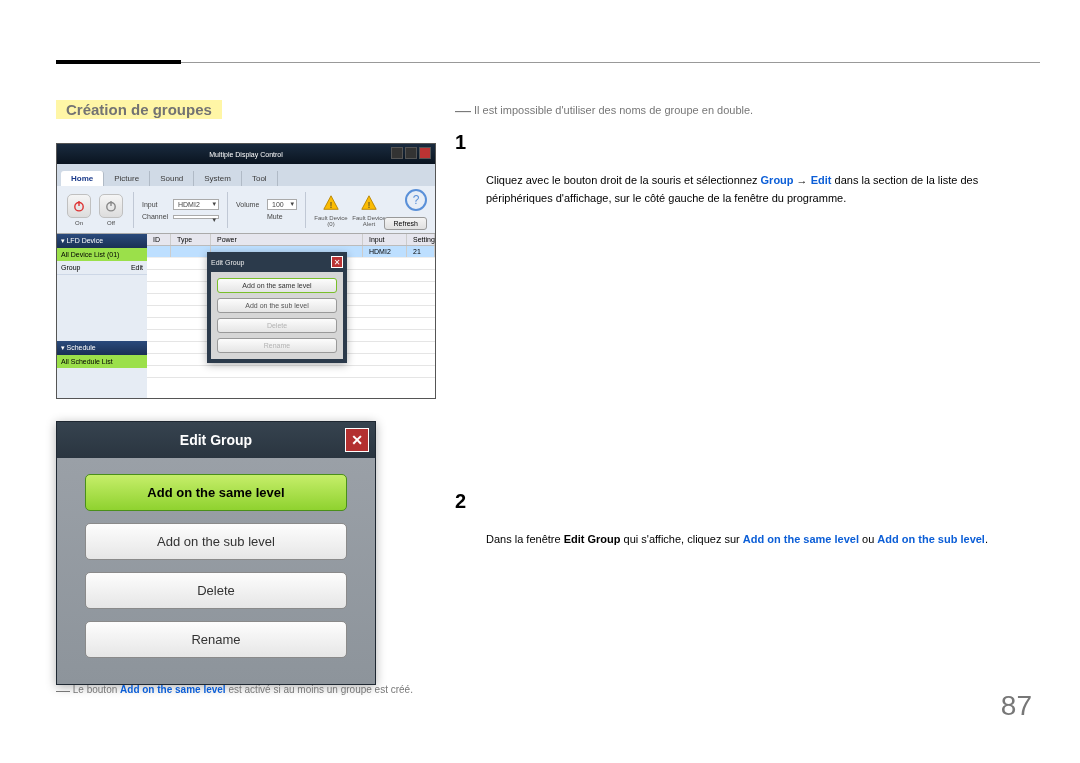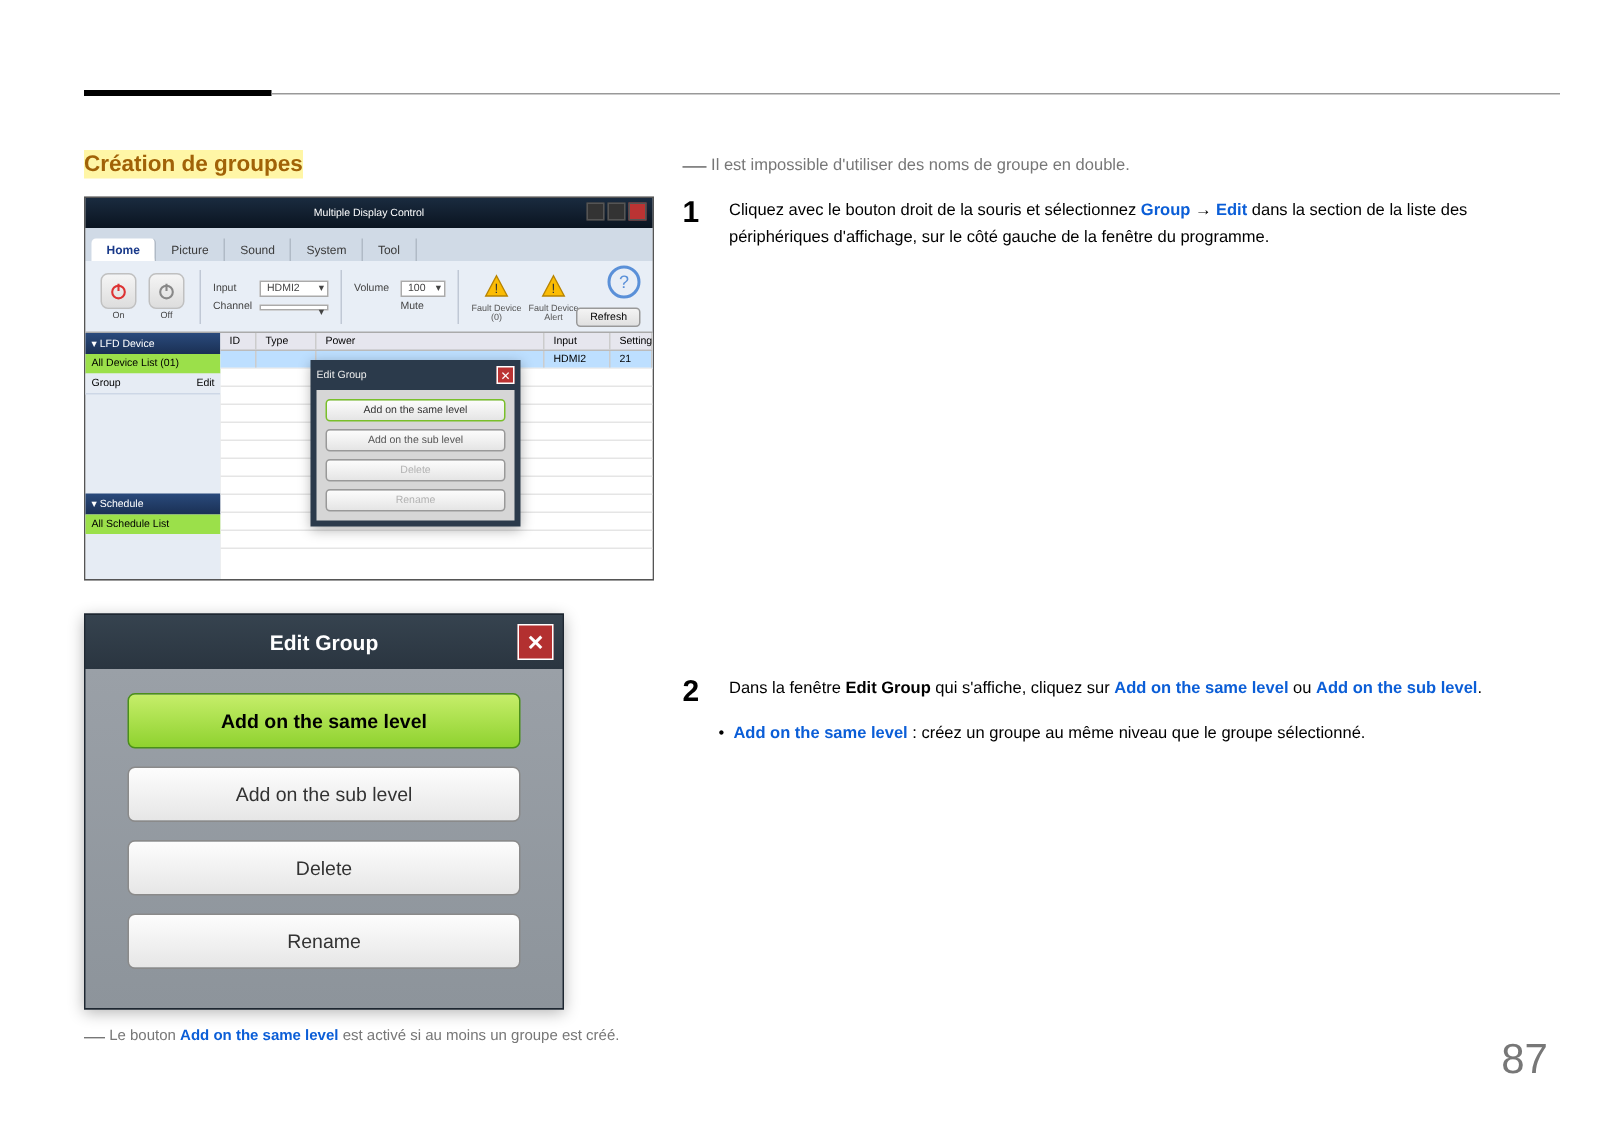--- a/index.html
+++ b/index.html
@@ -40,24 +40,24 @@
   }
   h1 {
     font-size: 22px;
     font-weight: bold;
     margin-bottom: 14px;
   }
   .subheader {
     display: inline-block;
     font-size: 15px;
     font-weight: bold;
-    color: #a16207;
+    color: #737373;
     background: #fff6a6;
-    padding: 1px 0;
-    margin-bottom: 12px;
+    padding: 1px 10px;
+    margin-bottom: 24px;
   }
   .desc {
     font-size: 11px;
     line-height: 1.6em;
     margin-bottom: 6px;
   }
   .note-dash {
     font-size: 11px;
     color:#777;
   }
@@ -72,20 +72,21 @@
   .step-num {
     font-size: 20px;
     font-weight: bold;
     width: 16px;
     color:#000;
     line-height: 1em;
   }
   .step-body {
     flex:1;
     line-height: 1.6em;
+    margin-top: 40px;
   }
   .kw-blue { color: #0b5ed7; font-weight:bold; }
   .arrow { font-weight: bold; }
   .bullet-line {
     font-size: 11px;
     margin-left: 32px;
     text-indent: -8px;
     line-height:1.6em;
     margin-top:8px;
   }
@@ -476,20 +477,19 @@
   </div>
 
   <div style="height: 260px;"></div>
 
   <div class="step">
     <div class="step-num">2</div>
     <div class="step-body">
       <span>Dans la fenêtre </span><b>Edit Group</b><span> qui s'affiche, cliquez sur </span><span class="kw-blue">Add on the same level</span><span> ou </span><span class="kw-blue">Add on the sub level</span><span>.</span>
     </div>
   </div>
-  <p class="bullet-line">• &nbsp;<span class="kw-blue">Add on the same level</span><span> : créez un groupe au même niveau que le groupe sélectionné.</span></p>
 </div>
 
 <div class="footnote">
   <span class="dash">―</span> <span>Le bouton </span><span class="kw-blue">Add on the same level</span><span> est activé si au moins un groupe est créé.</span>
 </div>
 
 <div class="page-num">87</div>
 
 </body></html>

